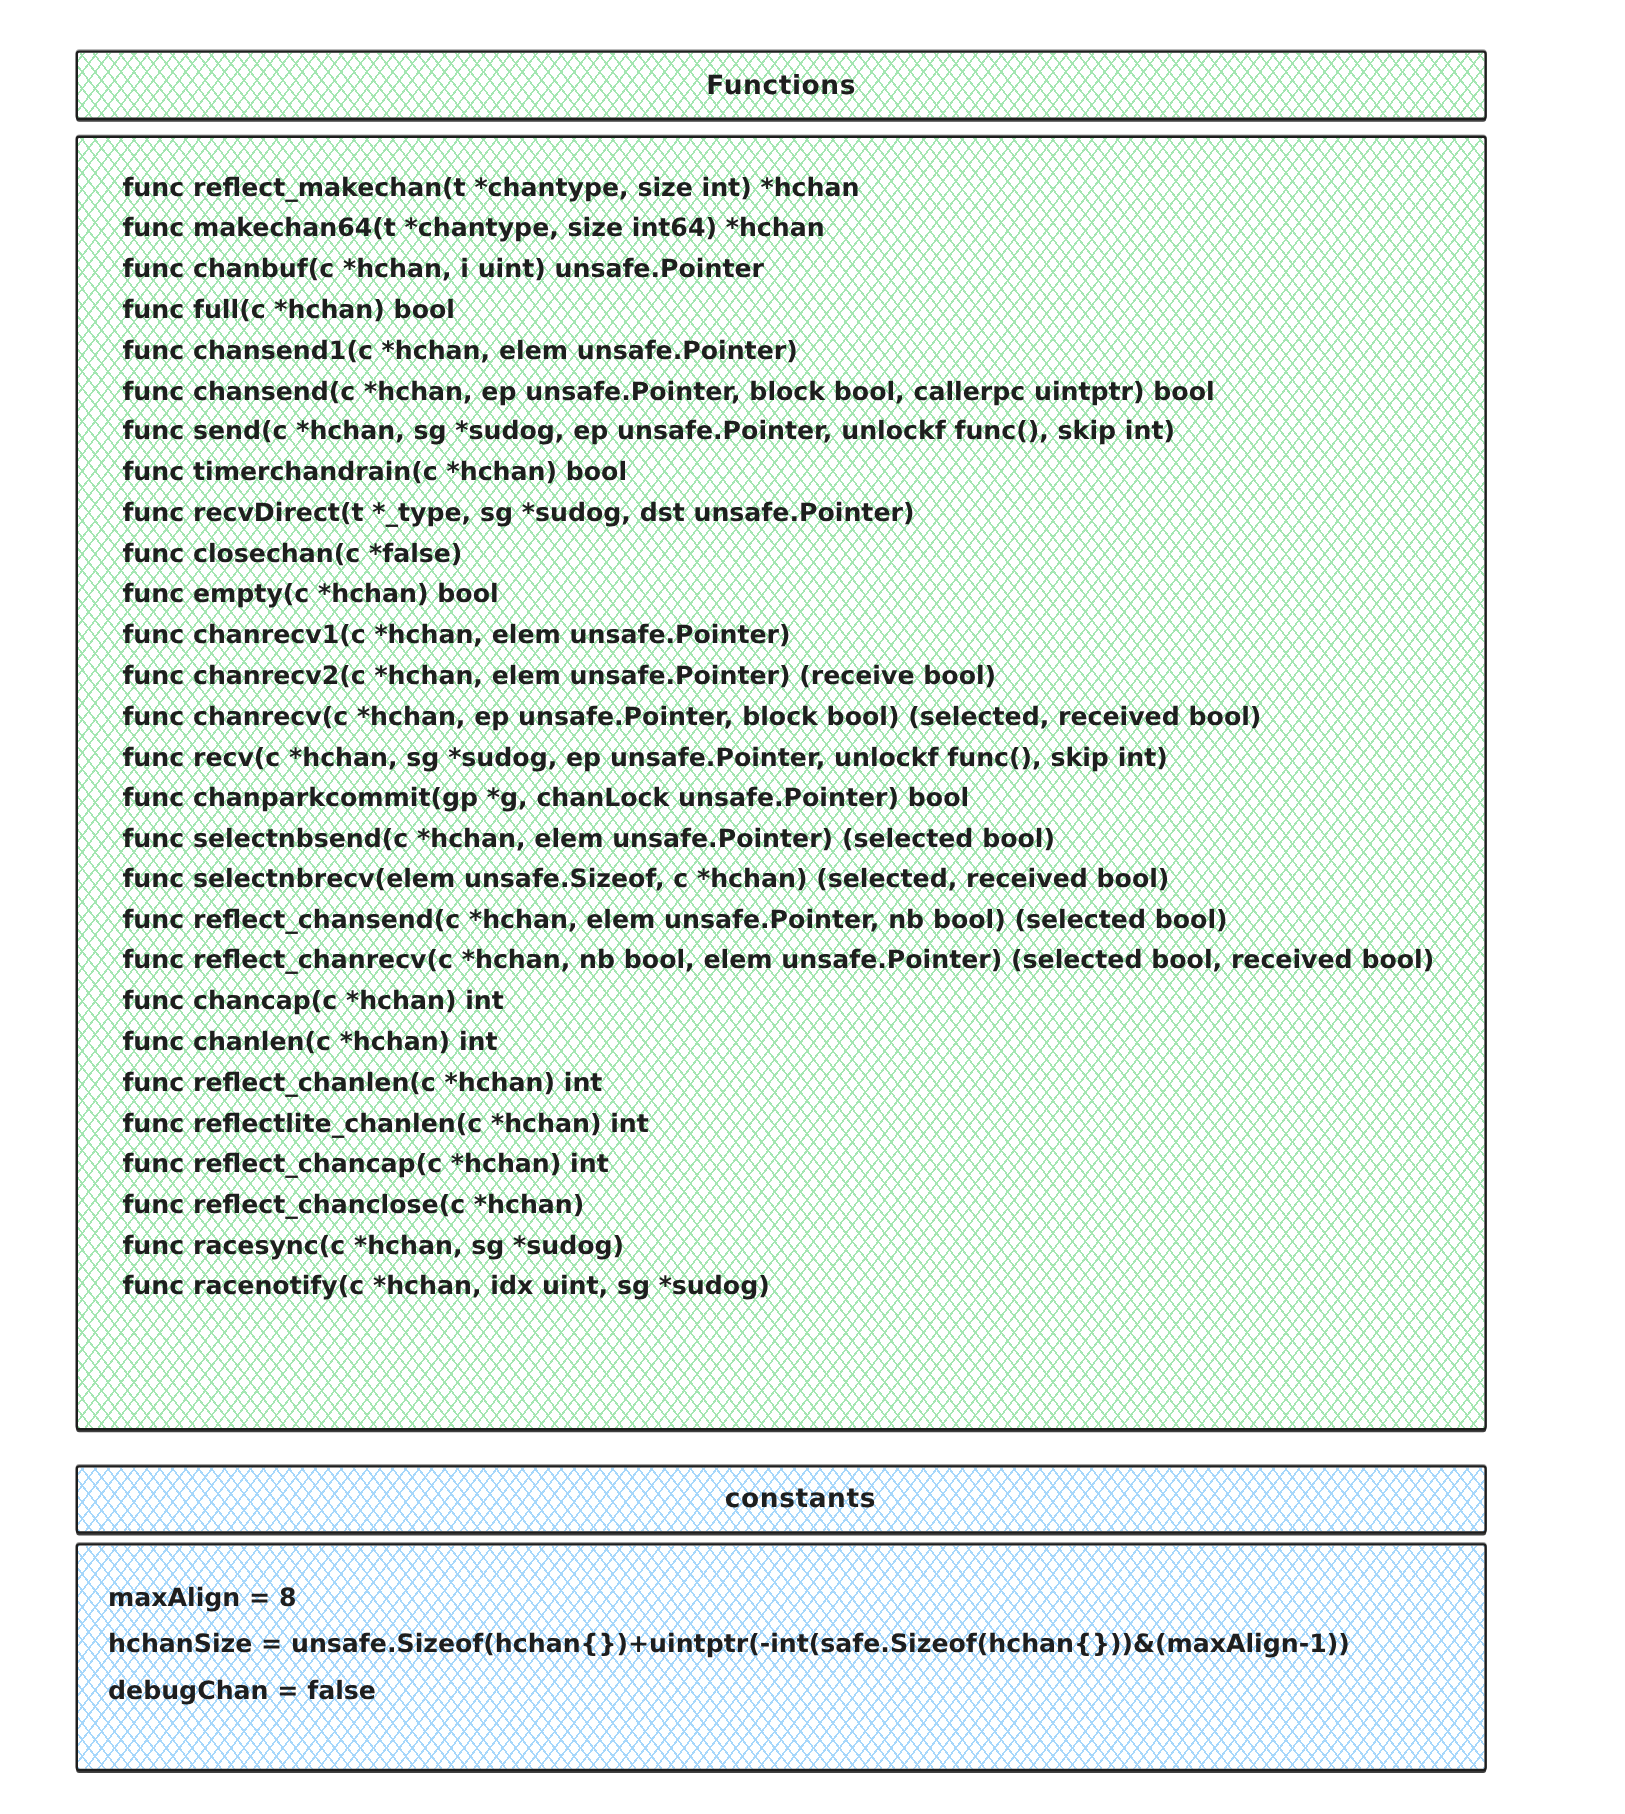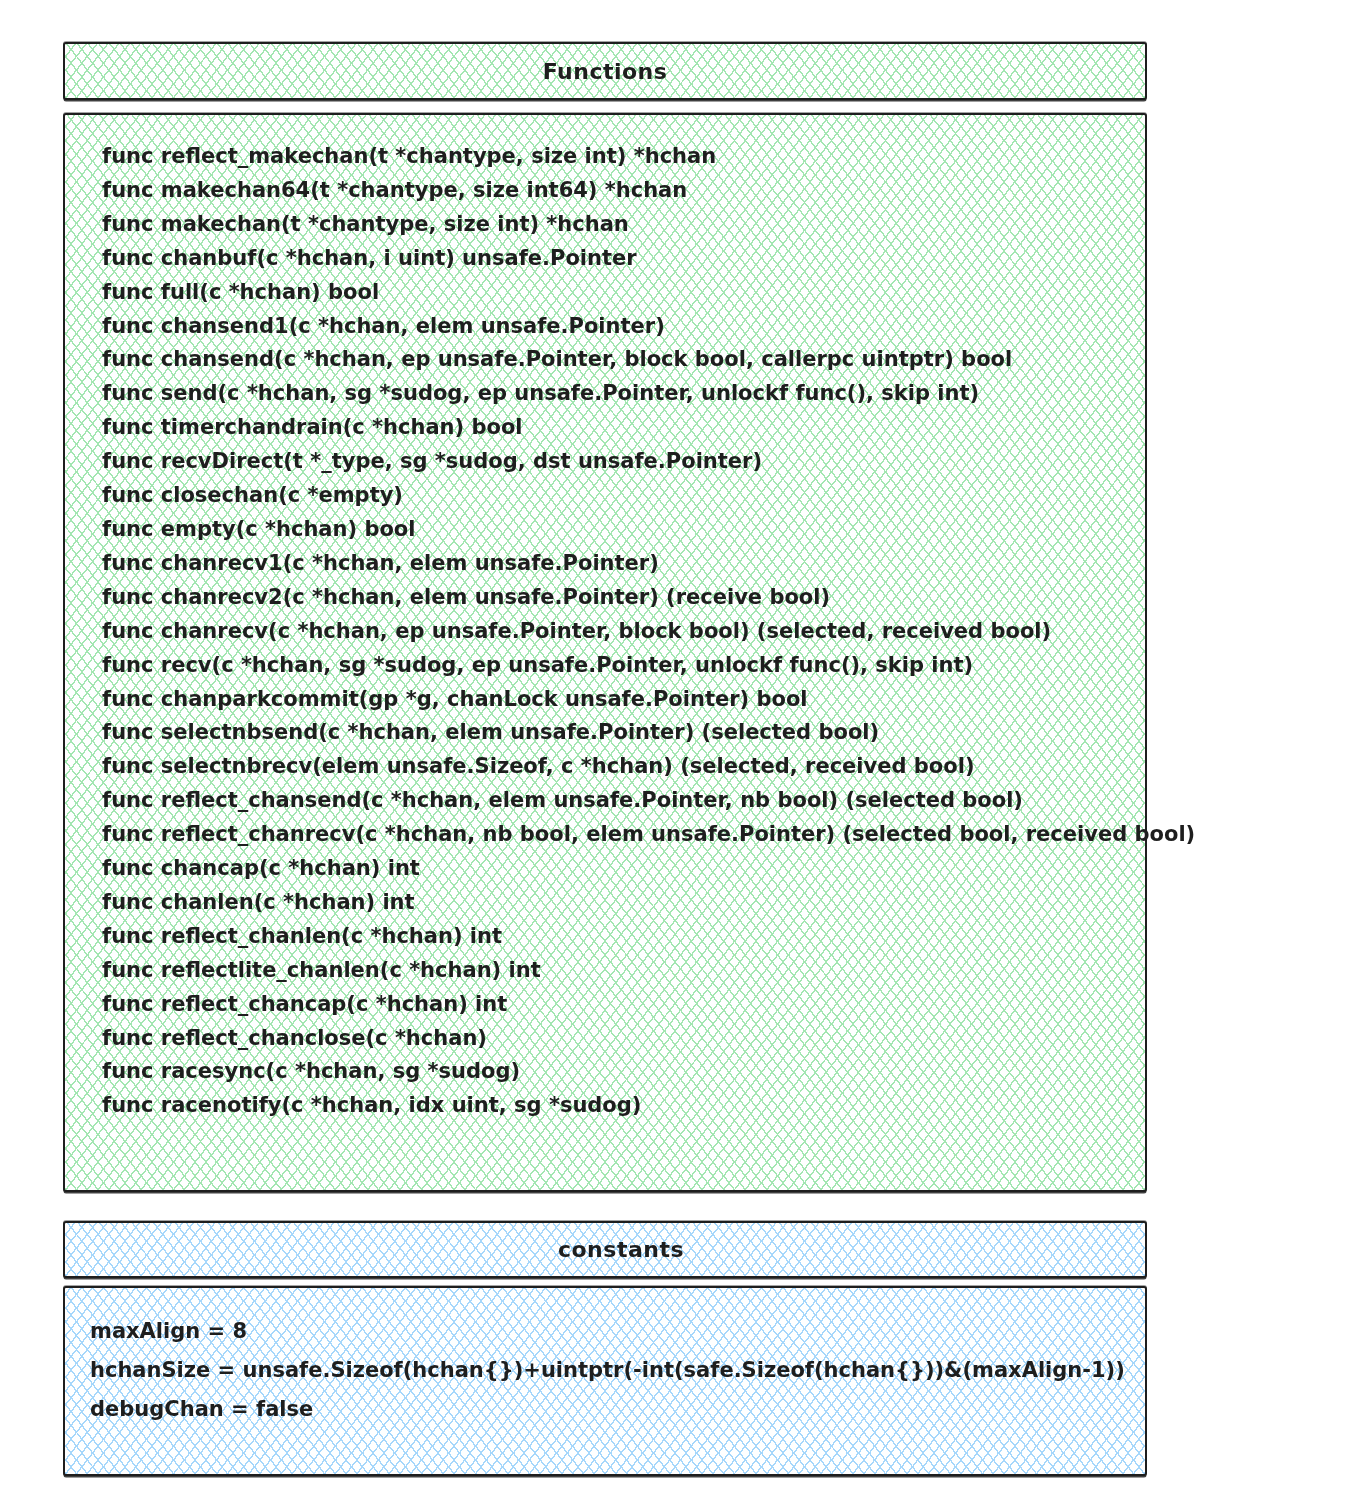--- a/index.html
+++ b/index.html
@@ -12,21 +12,21 @@
   html,body{background:#ffffff;}
   body{
     width:1354px;height:1512px;
     position:relative;
     font-family:"DejaVu Sans","Liberation Sans",sans-serif;
     color:var(--text);
   }
   .box{
     position:absolute;
     left:63px;
-    width:1084px;
+    width:1176px;
     border:2.5px solid var(--border);
     border-radius:3px;
     box-shadow:0 2px 0 -0.5px rgba(30,30,30,0.85), 0 -1px 0 rgba(30,30,30,0.4);
     background-color:#fff;
   }
   .hatch-green{
     background-image:
       repeating-linear-gradient(52deg,  var(--green) 0, var(--green) 1.4px, transparent 1.4px, transparent 8.5px),
       repeating-linear-gradient(-52deg, var(--green) 0, var(--green) 1.4px, transparent 1.4px, transparent 8.5px);
   }
@@ -63,29 +63,28 @@
 <body>
 
 <div id="functions-header" class="box hatch-green header-box">
   <span class="header-title">Functions</span>
 </div>
 
 <div id="functions-body" class="box hatch-green">
   <div>
       <div class="code-line">func reflect_makechan(t *chantype, size int) *hchan</div>
       <div class="code-line">func makechan64(t *chantype, size int64) *hchan</div>
-      <div class="code-line">func makechan(t *chantype, size int) *hchan</div>
       <div class="code-line">func chanbuf(c *hchan, i uint) unsafe.Pointer</div>
       <div class="code-line">func full(c *hchan) bool</div>
       <div class="code-line">func chansend1(c *hchan, elem unsafe.Pointer)</div>
       <div class="code-line">func chansend(c *hchan, ep unsafe.Pointer, block bool, callerpc uintptr) bool</div>
       <div class="code-line">func send(c *hchan, sg *sudog, ep unsafe.Pointer, unlockf func(), skip int)</div>
       <div class="code-line">func timerchandrain(c *hchan) bool</div>
       <div class="code-line">func recvDirect(t *_type, sg *sudog, dst unsafe.Pointer)</div>
-      <div class="code-line">func closechan(c *empty)</div>
+      <div class="code-line">func closechan(c *false)</div>
       <div class="code-line">func empty(c *hchan) bool</div>
       <div class="code-line">func chanrecv1(c *hchan, elem unsafe.Pointer)</div>
       <div class="code-line">func chanrecv2(c *hchan, elem unsafe.Pointer) (receive bool)</div>
       <div class="code-line">func chanrecv(c *hchan, ep unsafe.Pointer, block bool) (selected, received bool)</div>
       <div class="code-line">func recv(c *hchan, sg *sudog, ep unsafe.Pointer, unlockf func(), skip int)</div>
       <div class="code-line">func chanparkcommit(gp *g, chanLock unsafe.Pointer) bool</div>
       <div class="code-line">func selectnbsend(c *hchan, elem unsafe.Pointer) (selected bool)</div>
       <div class="code-line">func selectnbrecv(elem unsafe.Sizeof, c *hchan) (selected, received bool)</div>
       <div class="code-line">func reflect_chansend(c *hchan, elem unsafe.Pointer, nb bool) (selected bool)</div>
       <div class="code-line">func reflect_chanrecv(c *hchan, nb bool, elem unsafe.Pointer) (selected bool, received bool)</div>

